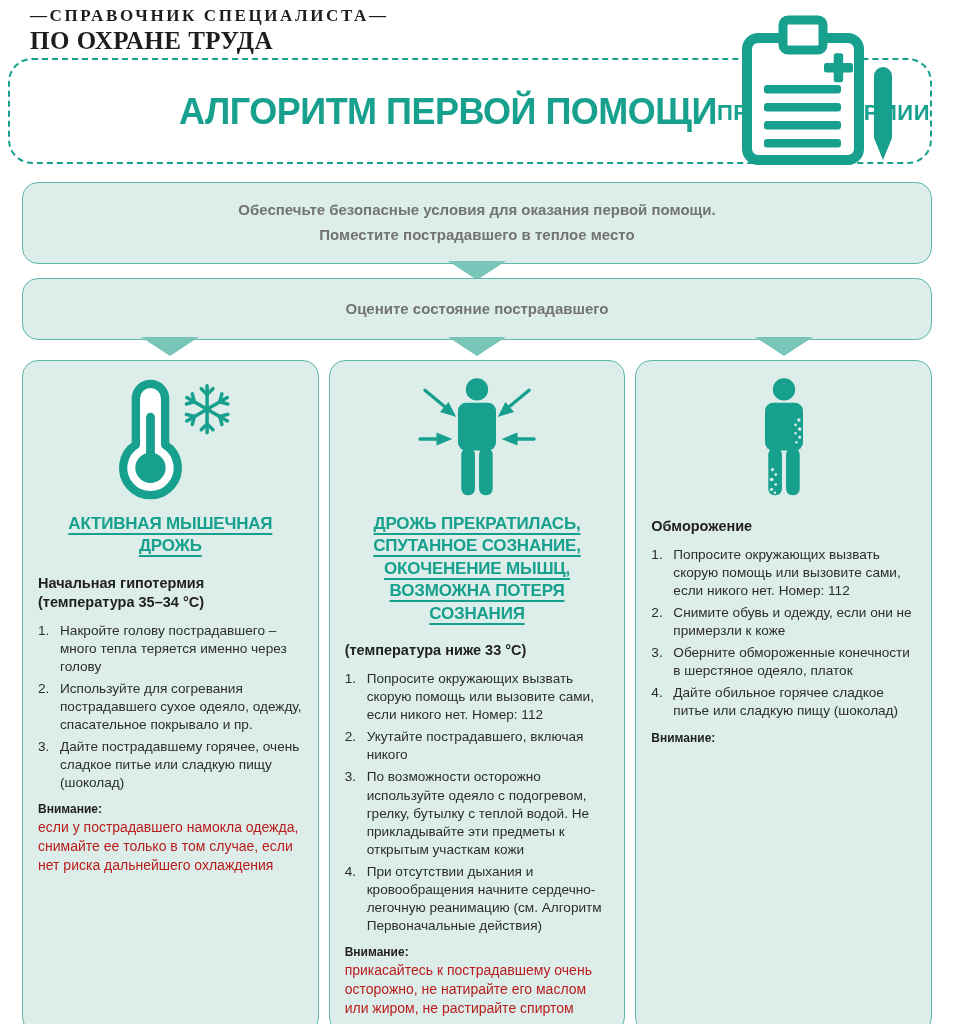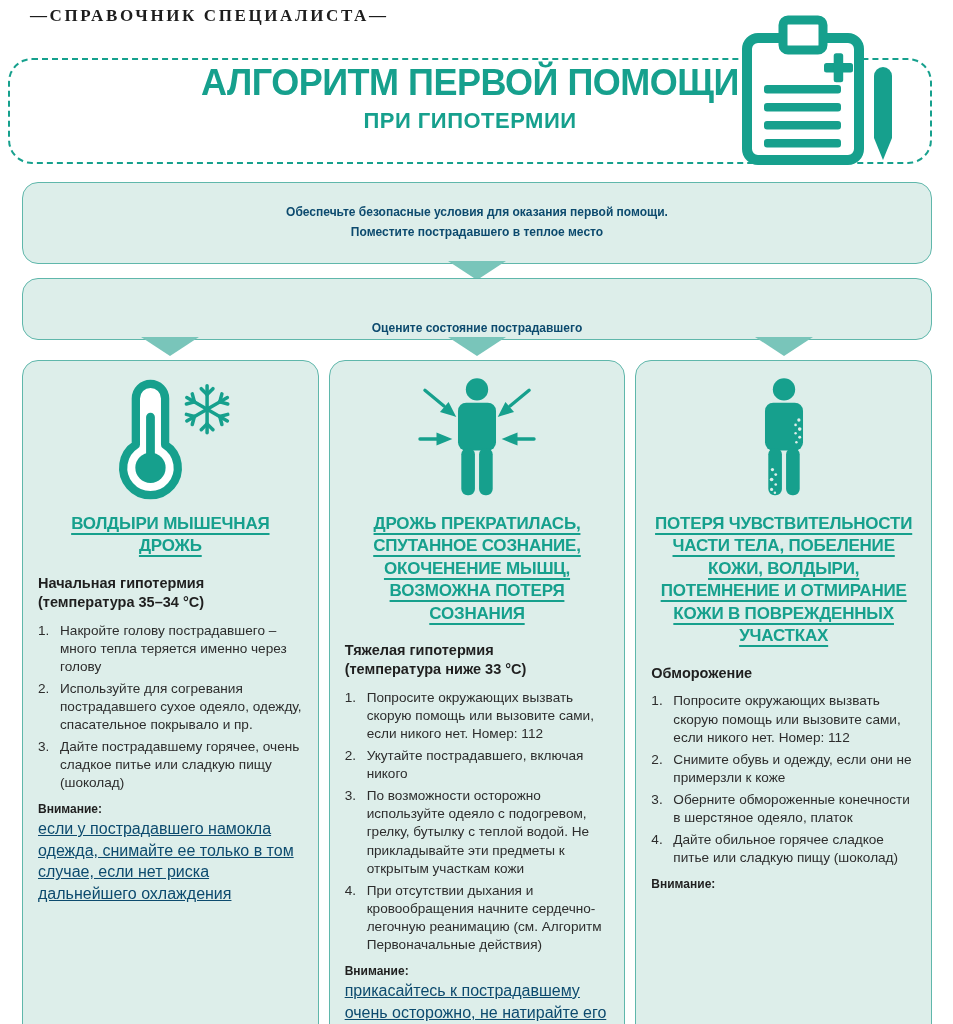--- a/index.html
+++ b/index.html
@@ -9,33 +9,33 @@
   
   .masthead{position:absolute;left:30px;top:6px;color:#1d1d1d;}
   .masthead-line1{font-family:"Liberation Serif","DejaVu Serif",serif;font-weight:bold;
         font-size:17px;letter-spacing:2.6px;white-space:nowrap;}
   .masthead-line2{font-family:"Liberation Serif","DejaVu Serif",serif;font-weight:bold;
         font-size:25px;letter-spacing:0.5px;margin-top:1px;white-space:nowrap;}
 
   
   .title-box{position:absolute;left:8px;right:21px;top:58px;height:102px;
         border:2px dashed #16a08d;border-radius:24px;
-        display:flex;flex-direction:column;align-items:center;justify-content:flex-start;}
+        display:flex;flex-direction:row;align-items:center;justify-content:flex-end;}
   .title-main{color:#16a08d;font-weight:bold;font-size:36px;letter-spacing:-0.5px;
         margin-top:2px;}
   .title-sub{color:#16a08d;font-weight:bold;font-size:22px;letter-spacing:0.5px;margin-top:4px;}
   .title-icons{position:absolute;right:28px;top:-50px;width:168px;height:158px;}
 
   
   .banner{position:absolute;left:22px;right:21px;background:#ddeeea;
         border:1.5px solid #5fb7ab;border-radius:16px;
         display:flex;flex-direction:column;align-items:center;justify-content:center;}
   .banner-1{top:182px;height:80px;}
-  .banner-2{top:278px;height:60px;justify-content:flex-end;}
-  .banner-line{color:#0c4a6e;font-weight:bold;font-size:12px;line-height:1.65;text-align:center;}
+  .banner-2{top:278px;height:60px;}
+  .banner-line{color:#737373;font-weight:bold;font-size:15px;line-height:1.65;text-align:center;}
 
   .tri{position:absolute;width:0;height:0;transform:translateX(-50%);
         border-left:29px solid transparent;border-right:29px solid transparent;
         border-top:19px solid #79c5ba;}
   .tri-1{left:50%;top:261px;}
   .tri-a{left:170px;top:337px;}
   .tri-b{left:477px;top:337px;}
   .tri-c{left:784px;top:337px;}
 
   
@@ -47,29 +47,30 @@
   .col-heading{color:#16a08d;font-weight:bold;font-size:17px;line-height:1.32;
         text-align:center;margin:12px 0 0;letter-spacing:-0.2px;
         text-decoration:underline;text-decoration-thickness:1.5px;text-underline-offset:4px;}
   .col-sub{margin:16px 0 8px;color:#1f1f1f;font-weight:bold;font-size:14.5px;line-height:1.3;}
   .sub-l{display:block;}
   .sub-l:empty{display:none;}
   .steps{margin:10px 0 0;padding:0;list-style:none;}
   .step{display:flex;gap:7px;margin-bottom:4px;color:#2d2d2d;font-size:13.6px;line-height:1.33;}
   .step .n{min-width:15px;}
   .attn-label{margin:10px 0 0;color:#1f1f1f;font-weight:bold;font-size:12px;}
-  .attn-text{margin:2px 0 0;color:#0c4a6e;font-size:16px;line-height:1.35;text-decoration:underline;}
+  .attn-text{margin:2px 0 0;color:#b91c1c;font-size:14px;line-height:1.35;}
 </style>
 </head>
 <body>
 
 <div class="page">
 
   <div class="masthead">
     <div class="masthead-line1">—СПРАВОЧНИК СПЕЦИАЛИСТА—</div>
+    <div class="masthead-line2">ПО ОХРАНЕ ТРУДА</div>
   </div>
 
   <div class="title-box">
     <div class="title-main">АЛГОРИТМ ПЕРВОЙ ПОМОЩИ</div>
     <div class="title-sub">ПРИ ГИПОТЕРМИИ</div>
     <span class="title-icons">
       <svg width="168" height="158" viewBox="0 0 168 158">
         <g fill="none" stroke="#16a08d" stroke-width="10">
           <rect x="13" y="28" width="112" height="122" rx="11" fill="#ffffff"></rect>
           <rect x="49" y="10" width="40" height="30" rx="5" fill="#ffffff" stroke-width="9"></rect>
@@ -128,21 +129,21 @@
             <g transform="rotate(120)">
               <line x1="0" y1="-24" x2="0" y2="24"></line>
               <line x1="0" y1="-15" x2="-6" y2="-21"></line>
                 <line x1="0" y1="-15" x2="6" y2="-21"></line>
               <line x1="0" y1="15" x2="-6" y2="21"></line>
                 <line x1="0" y1="15" x2="6" y2="21"></line>
             </g>
           </g>
         </svg>
       </div>
-      <h2 class="col-heading">ВОЛДЫРИ МЫШЕЧНАЯ ДРОЖЬ</h2>
+      <h2 class="col-heading">АКТИВНАЯ МЫШЕЧНАЯ ДРОЖЬ</h2>
       <p class="col-sub">
         <span class="sub-l">Начальная гипотермия</span>
         <span class="sub-l">(температура 35–34 °C)</span>
       </p>
       <ol class="steps">
         <li class="step">
           <span class="n">1.</span>
           <span class="t">Накройте голову пострадавшего – много тепла теряется именно через голову</span>
         </li>
         <li class="step">
@@ -174,21 +175,20 @@
             <polygon points="114,45 126.3,41.3 119.8,33.7"></polygon>
             <line x1="16" y1="75" x2="38" y2="75"></line>
             <polygon points="50,75 38,70 38,80"></polygon>
             <line x1="154" y1="75" x2="132" y2="75"></line>
             <polygon points="120,75 132,70 132,80"></polygon>
           </g>
         </svg>
       </div>
       <h2 class="col-heading">ДРОЖЬ ПРЕКРАТИЛАСЬ, СПУТАННОЕ СОЗНАНИЕ, ОКОЧЕНЕНИЕ МЫШЦ, ВОЗМОЖНА ПОТЕРЯ СОЗНАНИЯ</h2>
       <p class="col-sub">
-        <span class="sub-l">Тяжелая гипотермия</span>
         <span class="sub-l">(температура ниже 33 °C)</span>
       </p>
       <ol class="steps">
         <li class="step">
           <span class="n">1.</span>
           <span class="t">Попросите окружающих вызвать скорую помощь или вызовите сами, если никого нет. Номер: 112</span>
         </li>
         <li class="step">
           <span class="n">2.</span>
           <span class="t">Укутайте пострадавшего, включая никого</span>
@@ -224,21 +224,20 @@
               <circle cx="75" cy="79" r="1.5"></circle>
             <circle cx="46" cy="112" r="2"></circle>
               <circle cx="50" cy="118" r="1.7"></circle>
             <circle cx="45" cy="124" r="2.2"></circle>
               <circle cx="50" cy="130" r="1.6"></circle>
             <circle cx="45" cy="136" r="1.9"></circle>
               <circle cx="49" cy="140" r="1.5"></circle>
           </g>
         </svg>
       </div>
-      <h2 class="col-heading">ПОТЕРЯ ЧУВСТВИТЕЛЬНОСТИ ЧАСТИ ТЕЛА, ПОБЕЛЕНИЕ КОЖИ, ВОЛДЫРИ, ПОТЕМНЕНИЕ И ОТМИРАНИЕ КОЖИ В ПОВРЕЖДЕННЫХ УЧАСТКАХ</h2>
       <p class="col-sub">
         <span class="sub-l">Обморожение</span>
 
       </p>
       <ol class="steps">
         <li class="step">
           <span class="n">1.</span>
           <span class="t">Попросите окружающих вызвать скорую помощь или вызовите сами, если никого нет. Номер: 112</span>
         </li>
         <li class="step">

